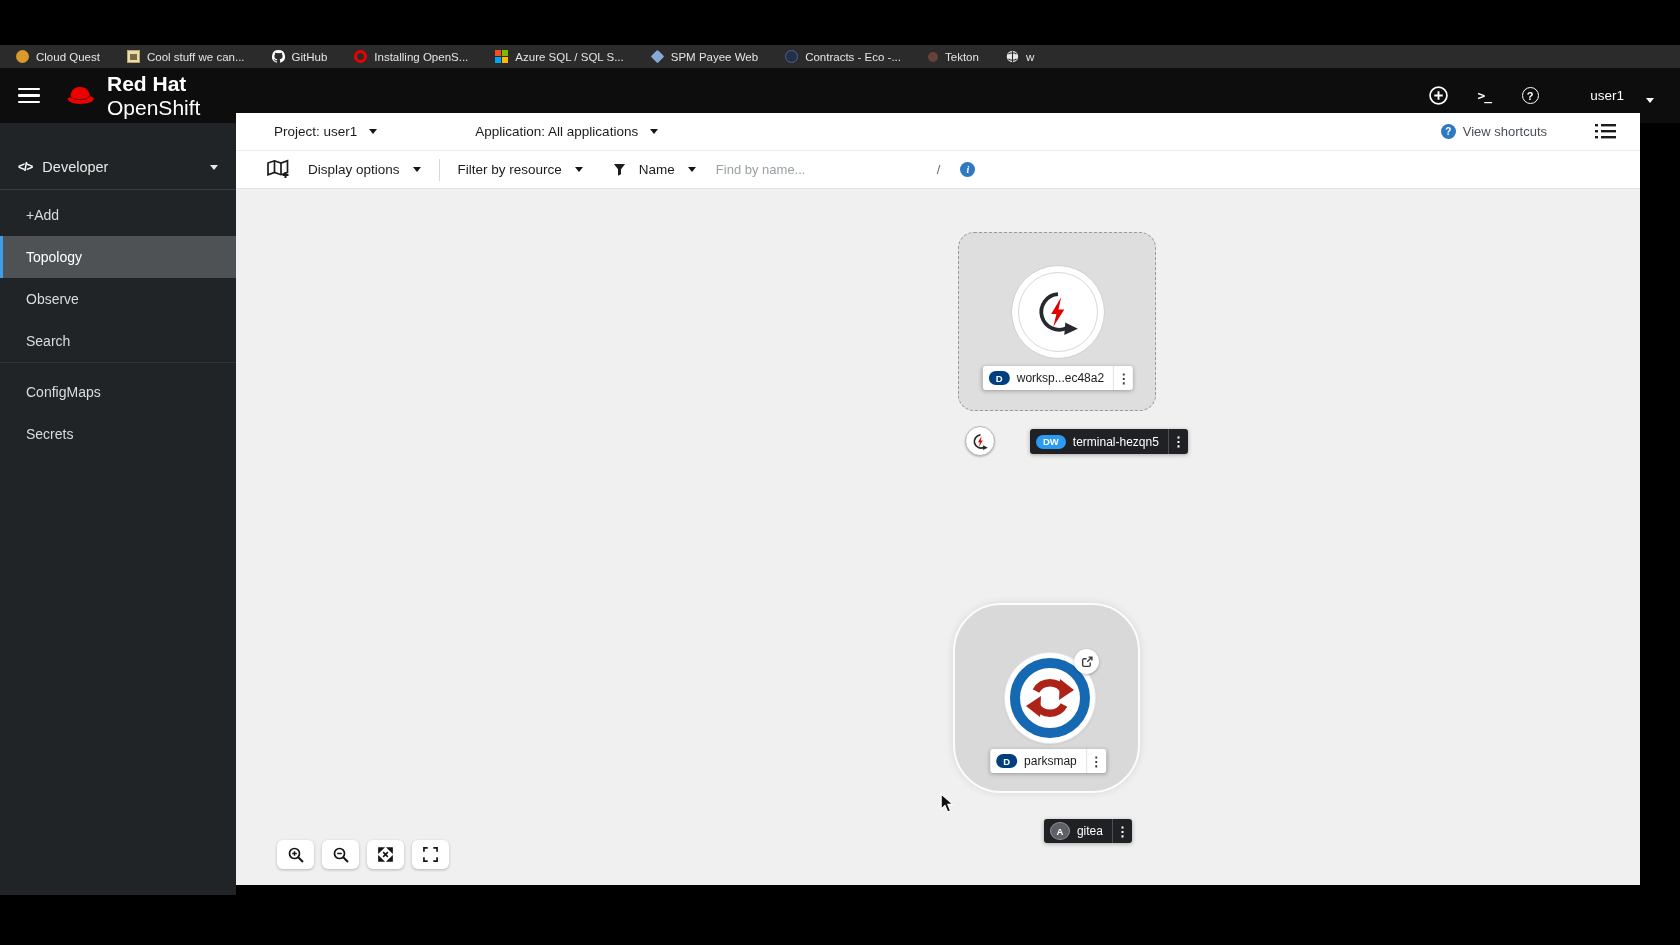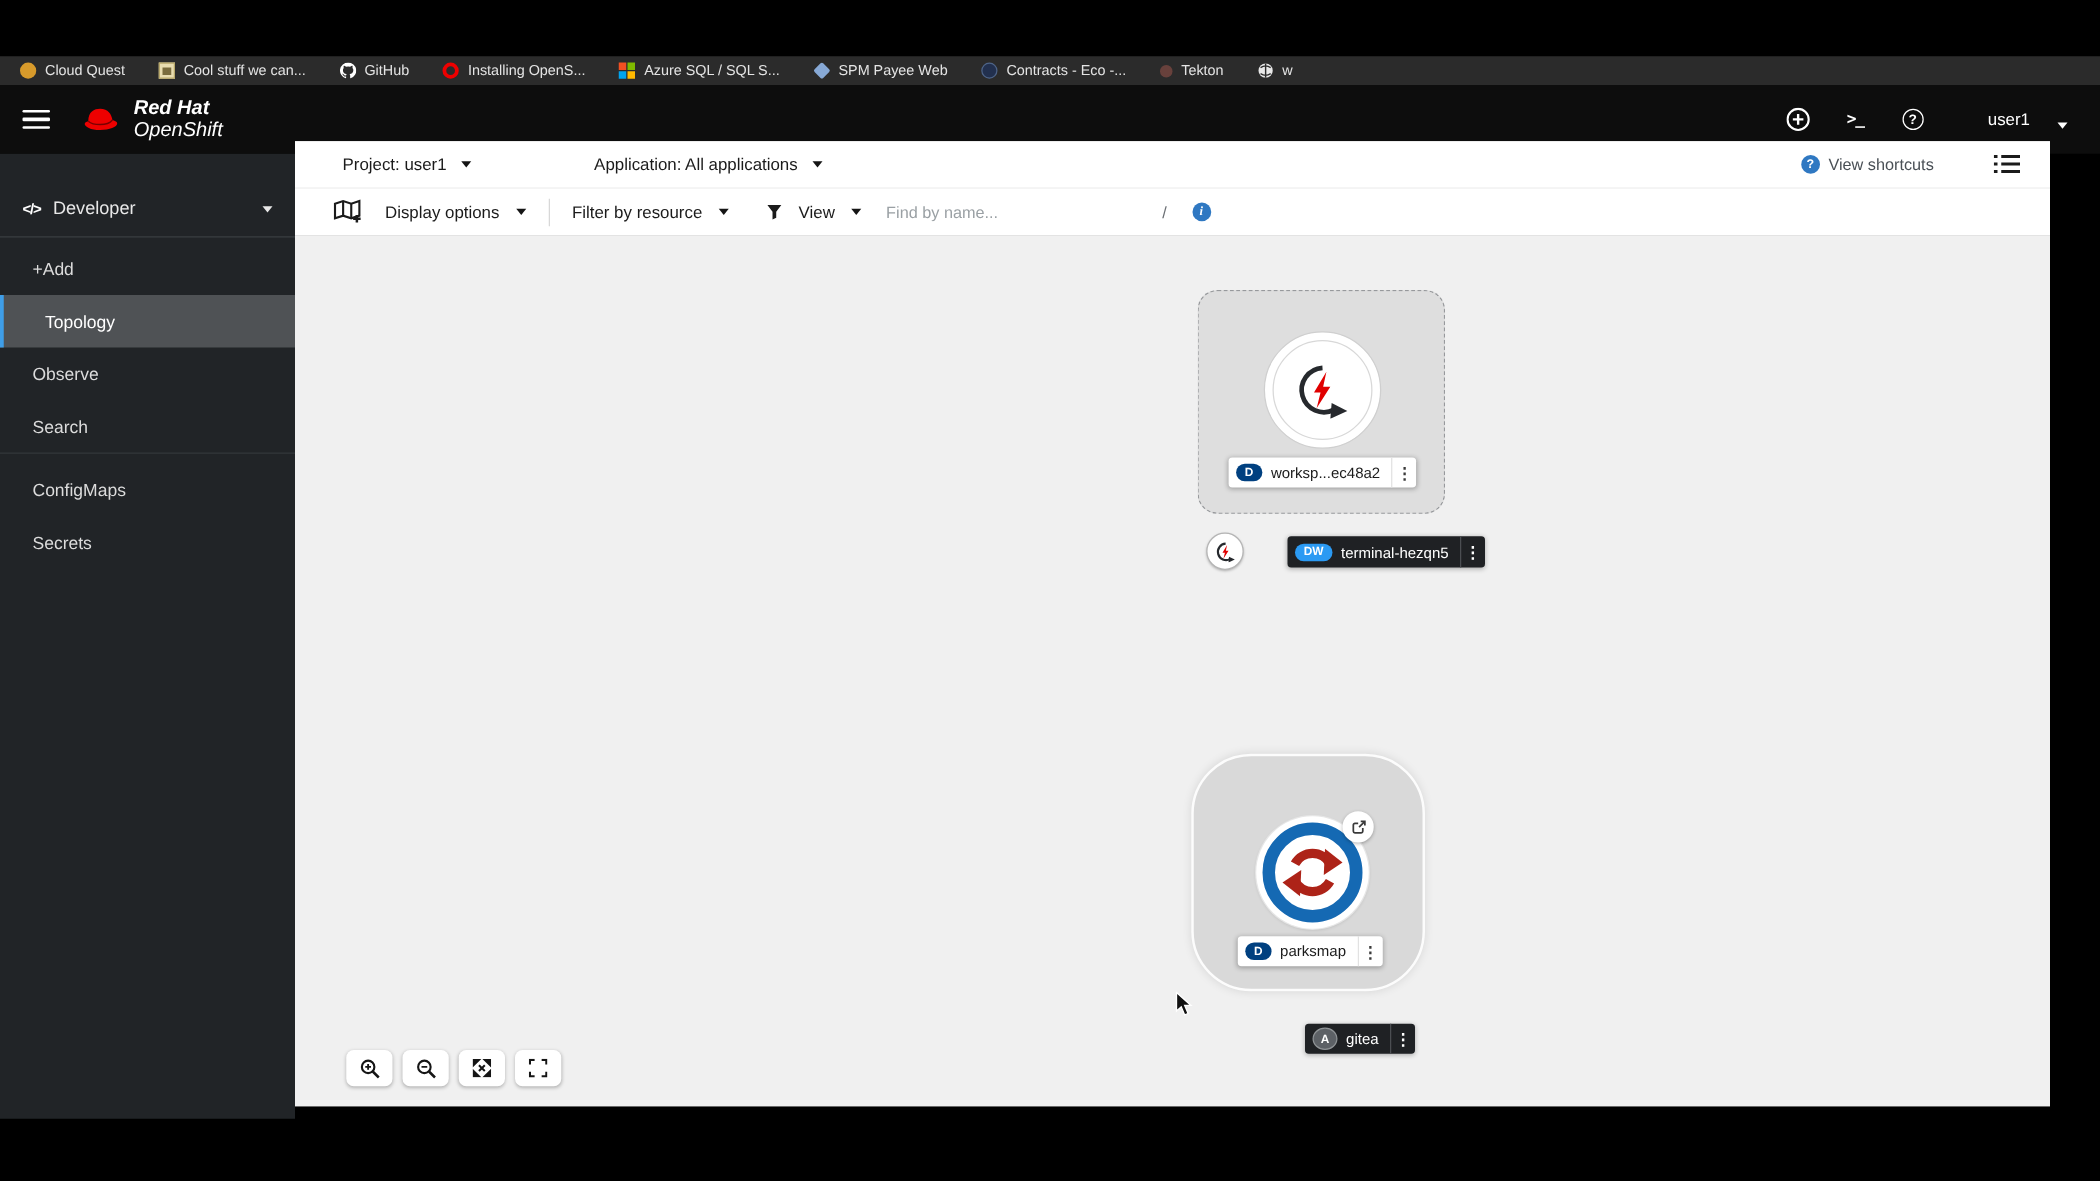--- a/index.html
+++ b/index.html
@@ -23,42 +23,42 @@
   .ms-grid span { width:6px; height:6px; }
 
   
   .masthead {
     top:68px; left:0; right:0; height:55px; background:#0d0d0d;
     display:flex; align-items:center; color:#fff;
   }
   .hamburger { margin-left:18px; width:22px; cursor:pointer; }
   .hamburger div { height:2.5px; background:#fff; margin:4px 0; border-radius:1px; }
   .brand { display:flex; align-items:center; gap:9px; margin-left:24px; }
-  .brand-text { line-height:1.1; font-size:16px;font-style:italic; }
+  .brand-text { line-height:1.1; font-size:21px; }
   .brand-text .b1 { font-weight:bold; }
   .mast-right { margin-left:auto; display:flex; align-items:center; gap:26px; padding-right:26px; }
   .mast-icon { width:20px; height:20px; display:flex; align-items:center; justify-content:center; color:#fff; }
   .circle-icon { width:17px; height:17px; border:1.5px solid #fff; border-radius:50%;
     display:flex; align-items:center; justify-content:center; font-size:11px; font-weight:bold; }
   .term-glyph { font-family:"DejaVu Sans Mono", monospace; font-size:13px; font-weight:bold; letter-spacing:-1px; }
   .user-chip { display:flex; align-items:flex-end; gap:22px; font-size:13.5px; margin-left:24px; cursor:pointer; }
   .caret { width:0; height:0; border-left:4.5px solid transparent; border-right:4.5px solid transparent;
     border-top:5px solid currentColor; display:inline-block; }
 
   
   .sidebar { top:123px; left:0; width:236px; height:772px; background:#212427; color:#e8e8e8; }
   .persp { height:67px; display:flex; align-items:center; padding:22px 18px 0 18px; gap:10px;
     border-bottom:1px solid #3a3e42; font-size:14.5px; cursor:pointer; }
   .persp .code-glyph { font-size:12px; font-weight:bold; letter-spacing:-1px; color:#fff; }
   .persp .caret { margin-left:auto; }
   .nav-group { padding-top:4px; }
   .nav-group.bordered { border-top:1px solid #33373b; padding-top:8px; margin-top:0; }
   .nav-item { height:42px; display:flex; align-items:center; padding:0 26px; font-size:14px;
     color:#dcdcdc; cursor:pointer; }
-  .nav-item.active { background:#4f5255; border-left:3px solid #3f9ee8; padding-left:33px; color:#fff; }
+  .nav-item.active { background:#4f5255; border-left:3px solid #3f9ee8; padding-left:23px; color:#fff; }
 
   
   .content { top:113px; left:236px; width:1404px; height:772px; background:#f0f0f0; }
   .context-bar { position:absolute; top:0; left:0; right:0; height:38px; background:#fff;
     border-bottom:1px solid #ececec; display:flex; align-items:center; padding:0 24px 0 38px;
     font-size:13.5px; color:#1b1b1b; }
   .ctx-dd { display:flex; align-items:center; gap:12px; cursor:pointer; }
   .ctx-gap { width:98px; }
   .ctx-right { margin-left:auto; display:flex; align-items:center; gap:48px; }
   .shortcuts { display:flex; align-items:center; gap:7px; color:#4a5056; font-size:13px; cursor:pointer; }
@@ -266,21 +266,21 @@
       </span>
       <span class="v-div"></span>
       <span class="fb-dd">
         <span>Filter by resource</span>
         <span class="caret" style="color:#151515"></span>
       </span>
       <span class="fb-dd" style="margin-left:30px">
         <svg width="13" height="13" viewBox="0 0 14 14">
             <path d="M1 1 H13 L8.6 6.8 V12 L5.4 13.6 V6.8 Z" fill="#1b1b1b"></path>
           </svg>
-        <span>View</span>
+        <span>Name</span>
         <span class="caret" style="color:#151515"></span>
       </span>
       <input class="find-input" placeholder="Find by name..." style="">
       <span class="slash-hint">/</span>
       <span class="blue-dot-icon" style="margin-left:20px;font-style:italic;font-family:'Liberation Serif',serif">i</span>
     </div>
 
     <div class="canvas">
 
       <div class="group-dashed abs"></div>

